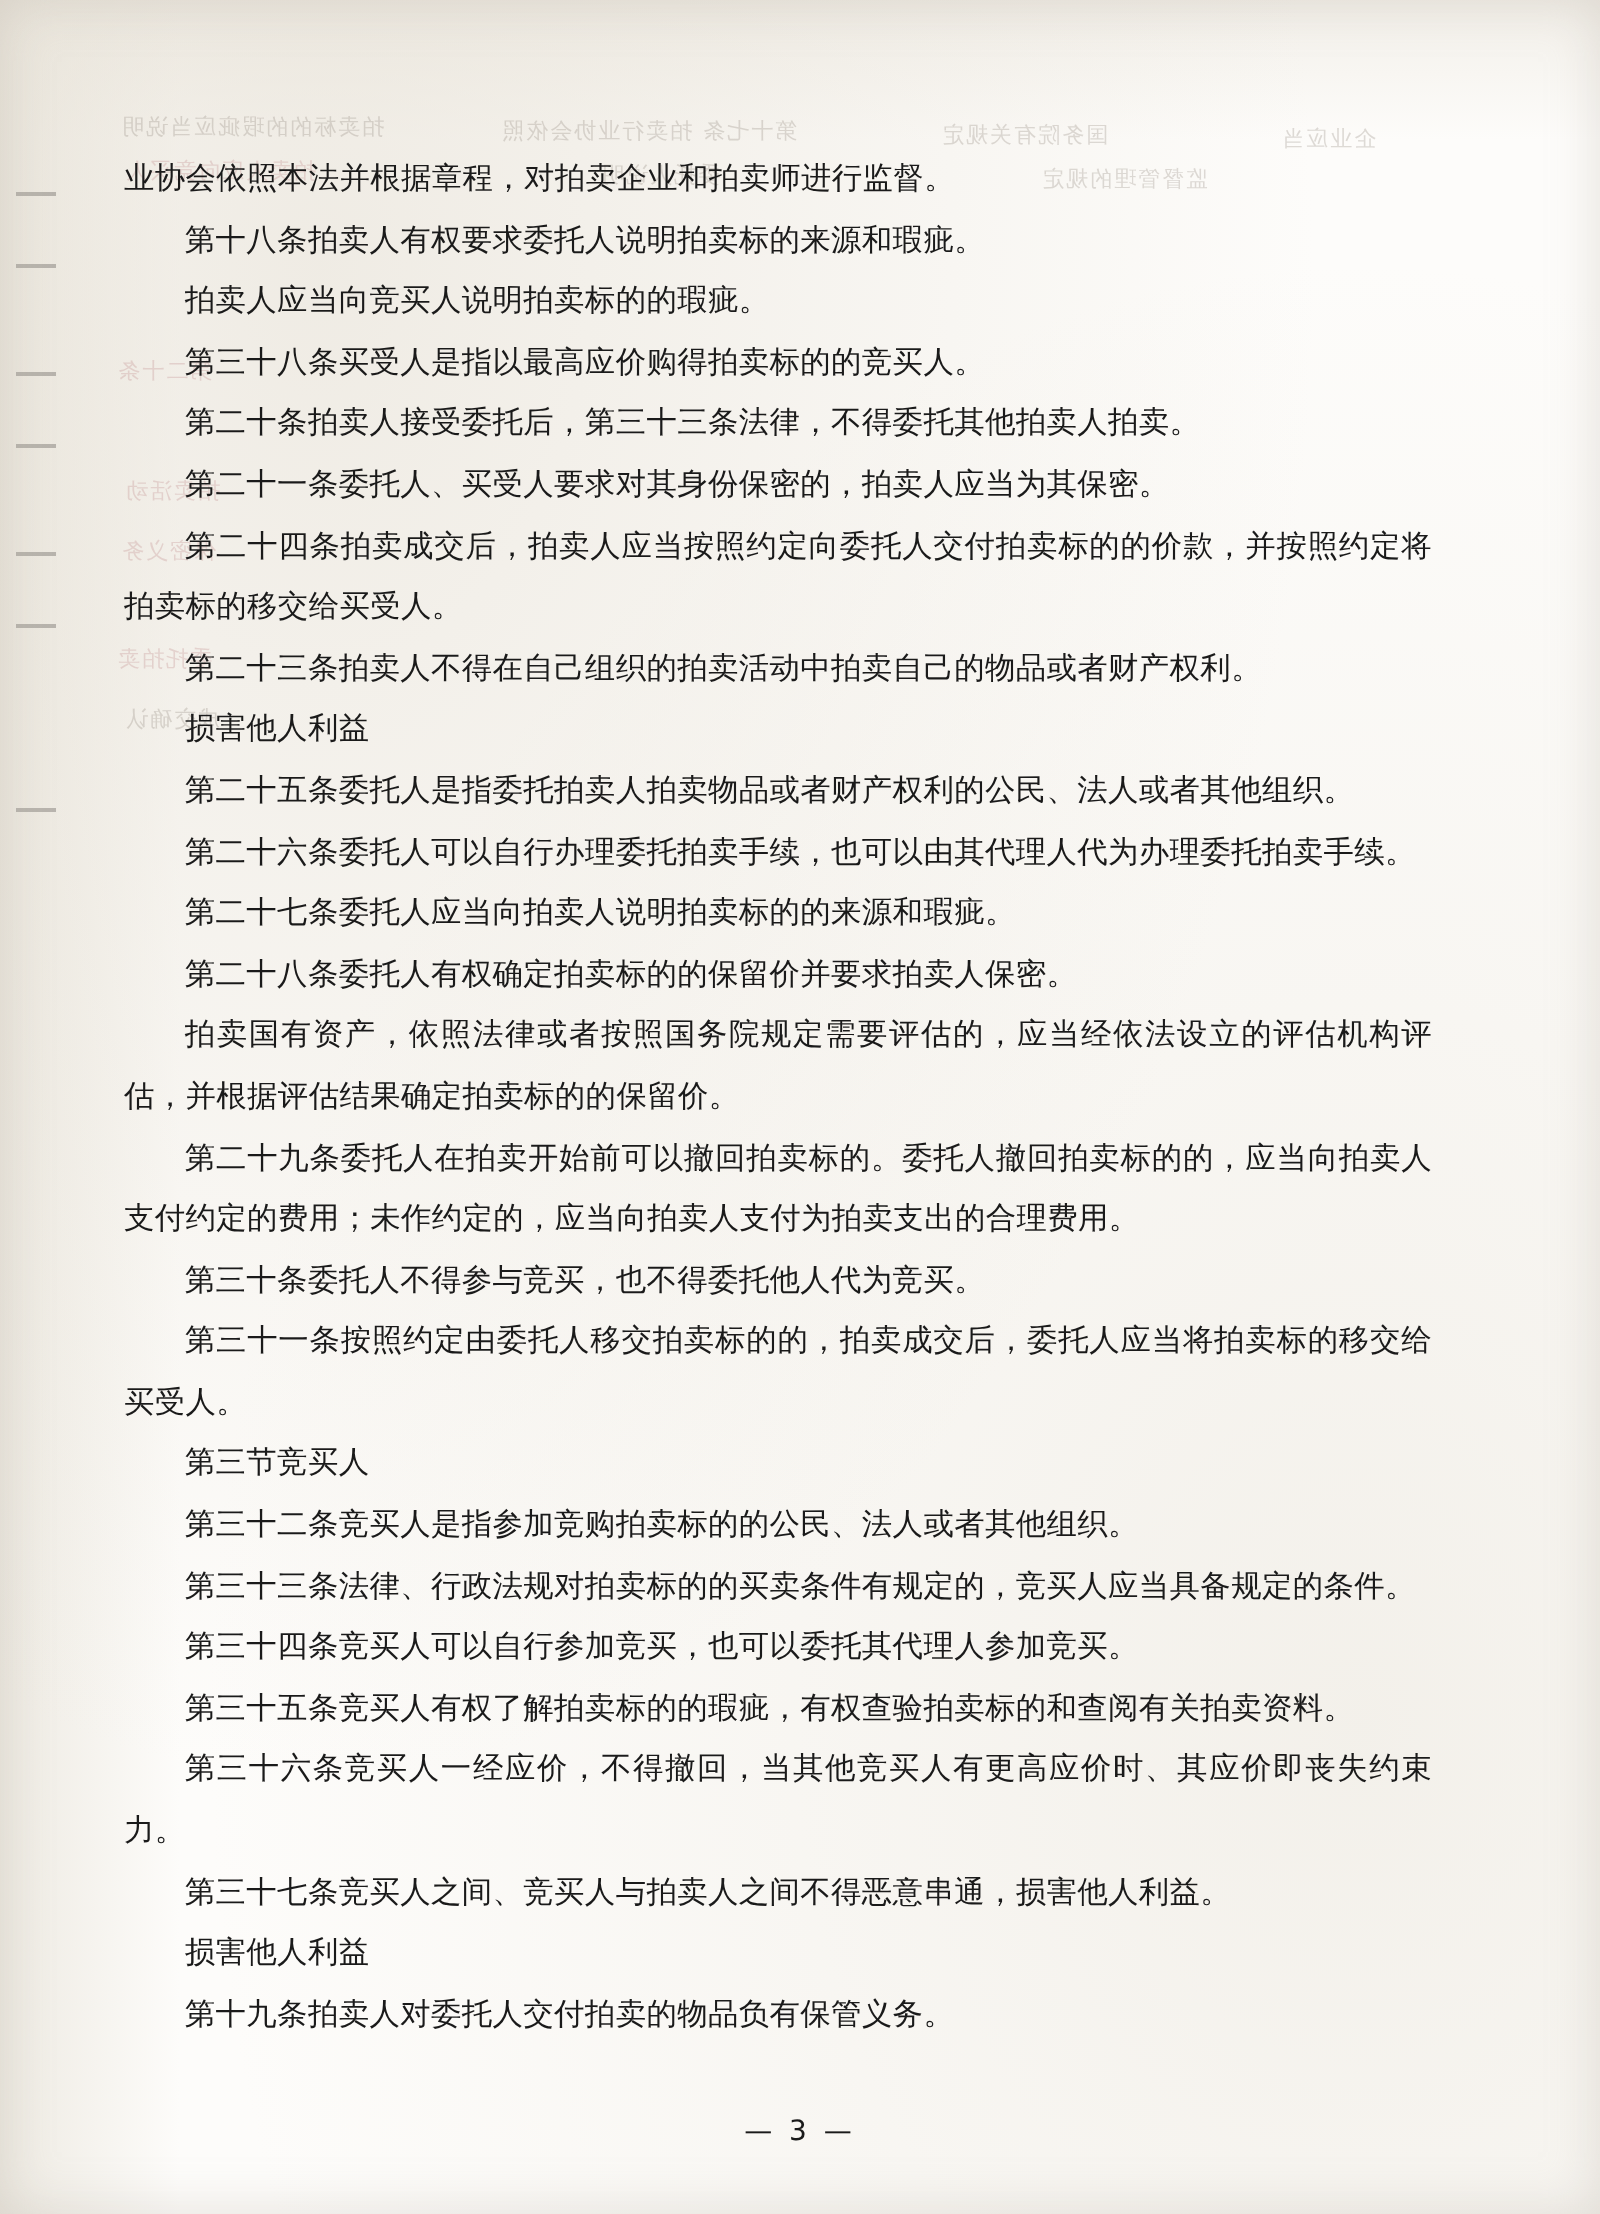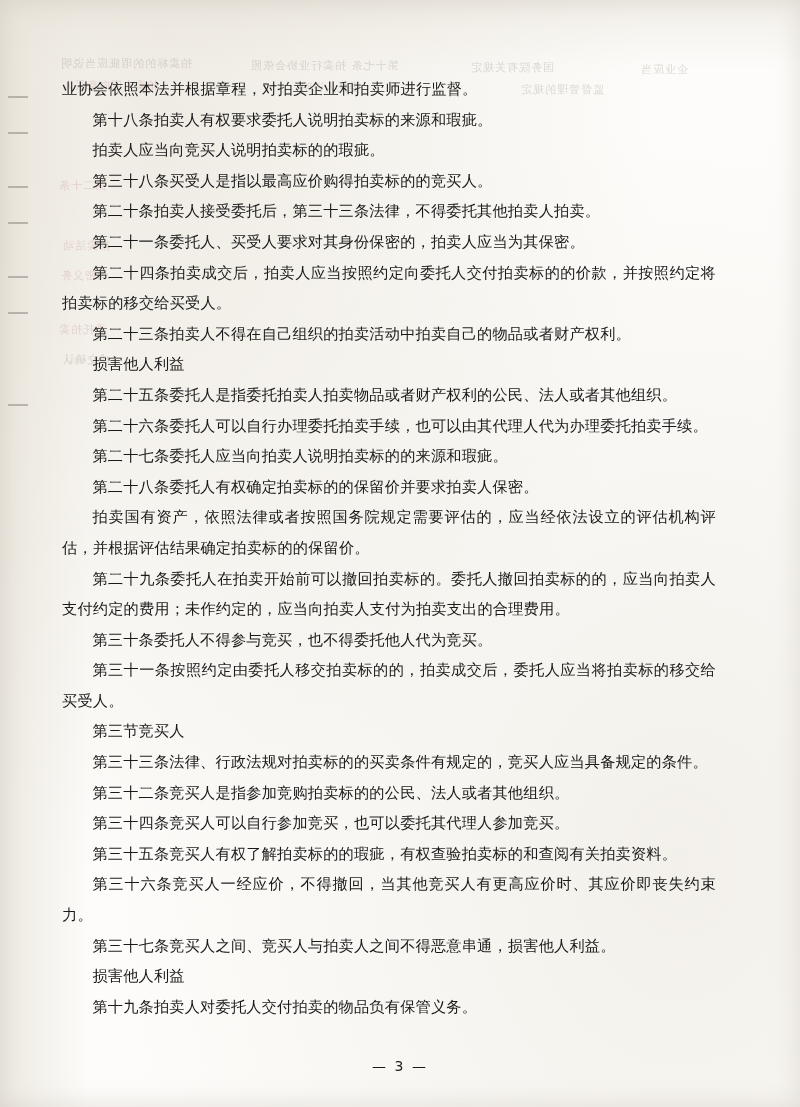--- a/index.html
+++ b/index.html
@@ -130,22 +130,22 @@
       <p class="">损害他人利益</p>
       <p class="">第二十五条委托人是指委托拍卖人拍卖物品或者财产权利的公民、法人或者其他组织。</p>
       <p class="">第二十六条委托人可以自行办理委托拍卖手续，也可以由其代理人代为办理委托拍卖手续。</p>
       <p class="">第二十七条委托人应当向拍卖人说明拍卖标的的来源和瑕疵。</p>
       <p class="">第二十八条委托人有权确定拍卖标的的保留价并要求拍卖人保密。</p>
       <p class="">拍卖国有资产，依照法律或者按照国务院规定需要评估的，应当经依法设立的评估机构评估，并根据评估结果确定拍卖标的的保留价。</p>
       <p class="">第二十九条委托人在拍卖开始前可以撤回拍卖标的。委托人撤回拍卖标的的，应当向拍卖人支付约定的费用；未作约定的，应当向拍卖人支付为拍卖支出的合理费用。</p>
       <p class="">第三十条委托人不得参与竞买，也不得委托他人代为竞买。</p>
       <p class="">第三十一条按照约定由委托人移交拍卖标的的，拍卖成交后，委托人应当将拍卖标的移交给买受人。</p>
       <p class="">第三节竞买人</p>
+      <p class="">第三十二条竞买人是指参加竞购拍卖标的的公民、法人或者其他组织。</p>
       <p class="">第三十三条法律、行政法规对拍卖标的的买卖条件有规定的，竞买人应当具备规定的条件。</p>
-      <p class="">第三十二条竞买人是指参加竞购拍卖标的的公民、法人或者其他组织。</p>
       <p class="">第三十四条竞买人可以自行参加竞买，也可以委托其代理人参加竞买。</p>
       <p class="">第三十五条竞买人有权了解拍卖标的的瑕疵，有权查验拍卖标的和查阅有关拍卖资料。</p>
       <p class="">第三十六条竞买人一经应价，不得撤回，当其他竞买人有更高应价时、其应价即丧失约束力。</p>
       <p class="">第三十七条竞买人之间、竞买人与拍卖人之间不得恶意串通，损害他人利益。</p>
       <p class="">损害他人利益</p>
       <p class="">第十九条拍卖人对委托人交付拍卖的物品负有保管义务。</p>
     </div>
 
   <div class="footer">— 3 —</div>
 

